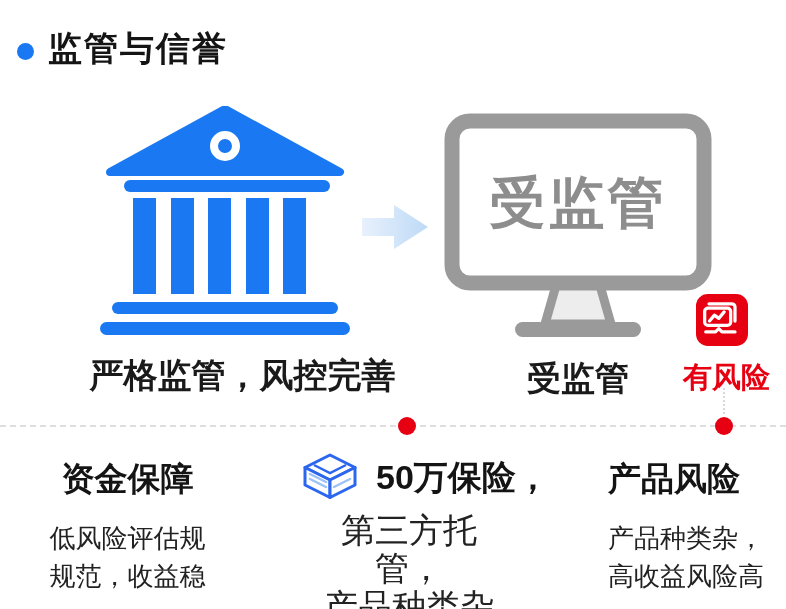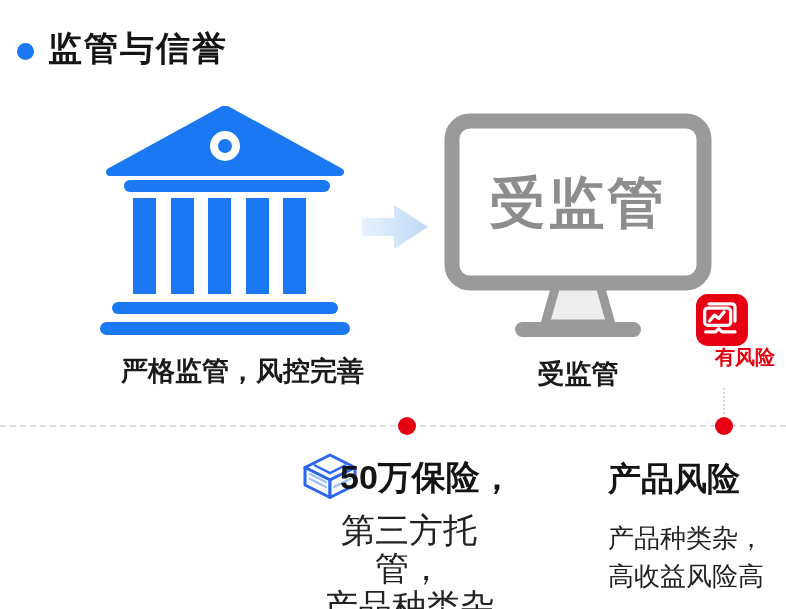--- a/index.html
+++ b/index.html
@@ -6,37 +6,37 @@
   body { background:#fff; }
   .canvas {
     position:relative; width:786px; height:609px; background:#ffffff;
     overflow:hidden; font-family:"Liberation Sans", sans-serif; color:#141414;
   }
   .abs { position:absolute; }
   
   .title-dot { left:17px; top:43px; width:17px; height:17px; border-radius:50%; background:#1a78f2; }
   .page-title { left:48px; top:26px; font-size:34px; font-weight:bold; letter-spacing:2px; color:#141414; }
   
-  .caption { font-size:27px; font-weight:bold; text-align:center; color:#1a1a1a; }
+  .caption { font-size:34px; font-weight:bold; text-align:center; color:#1a1a1a; }
   .bank-caption { left:85px; top:353px; width:315px; }
   .monitor-caption { left:443px; top:356px; width:270px; }
-  .risk-label { left:683px; top:344px; width:92px; font-size:20px; font-weight:bold; text-align:right; color:#e60012; }
+  .risk-label { left:683px; top:358px; width:92px; font-size:29px; font-weight:bold; text-align:left; color:#e60012; }
   
   .dash-line { left:0; top:425px; width:786px; height:0; border-top:2px dashed #dedede; }
   .red-dot { width:18px; height:18px; border-radius:50%; background:#e60012; }
   .dot-left { left:398px; top:417px; }
   .dot-right { left:715px; top:417px; }
   .v-dots { left:723px; top:388px; height:26px; width:0; border-left:2px dotted #d9d9d9; }
   
   .col { display:flex; flex-direction:column; }
   .col-heading { font-size:33px; font-weight:bold; color:#141414; }
   .col-lines { margin-top:17px; font-size:26px; line-height:38px; color:#222222; }
   .col1 { left:40px; top:457px; width:175px; text-align:center; }
   .col3 { left:608px; top:457px; width:180px; text-align:left; }
-  .col2-heading { left:340px; top:455px; font-size:34px; font-weight:bold; }
+  .col2-heading { left:376px; top:455px; font-size:34px; font-weight:bold; }
   .col2-sub { left:417px; top:482px; font-size:21px; font-weight:bold; color:#2a2a2a; }
   .col2-lines { left:320px; top:511px; width:178px; text-align:center; font-size:34px; line-height:38px; color:#222222; }
   svg text { font-family:"Liberation Sans", sans-serif; }
 </style>
 </head>
 <body>
 
 <div class="canvas">
 
   <span class="abs title-dot"></span>
@@ -86,20 +86,27 @@
 
   <div class="abs caption bank-caption">严格监管，风控完善</div>
   <div class="abs caption monitor-caption">受监管</div>
   <div class="abs risk-label">有风险</div>
 
   <div class="abs dash-line"></div>
   <div class="abs v-dots"></div>
   <span class="abs red-dot dot-left"></span>
   <span class="abs red-dot dot-right"></span>
 
+  <div class="abs col col1">
+    <div class="col-heading">资金保障</div>
+    <div class="col-lines">
+      <div>低风险评估规</div>
+      <div>规范，收益稳</div>
+    </div>
+  </div>
 
   <svg class="abs" style="left:302px; top:452px;" width="56" height="60" viewBox="0 0 56 60">
     <g stroke="#2b66ee" stroke-width="3" fill="#ffffff" stroke-linejoin="round">
       <path d="M28 3 L53 15.5 L28 28 L3 15.5 Z"></path>
       <path d="M3 15.5 V33 L28 45.5 V28 Z"></path>
       <path d="M53 15.5 V33 L28 45.5 V28 Z"></path>
     </g>
     <path d="M12 13 L28 21 L44 13" stroke="#2b66ee" stroke-width="2.5" fill="none"></path>
     <g stroke="#9cc2f7" stroke-width="2.5" fill="none" stroke-linecap="round">
       <path d="M8 22 L24 30"></path>

